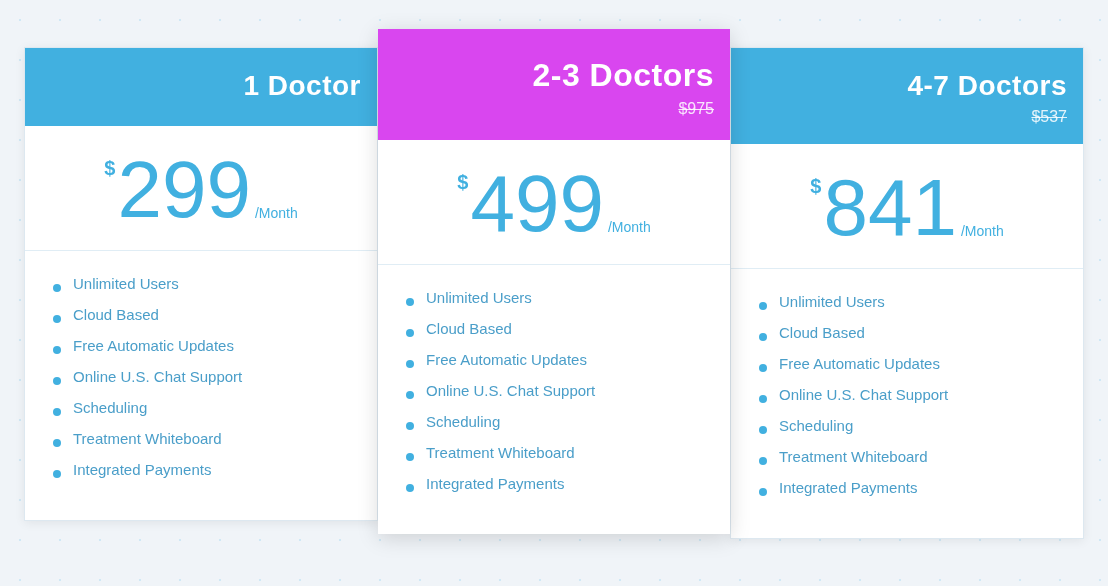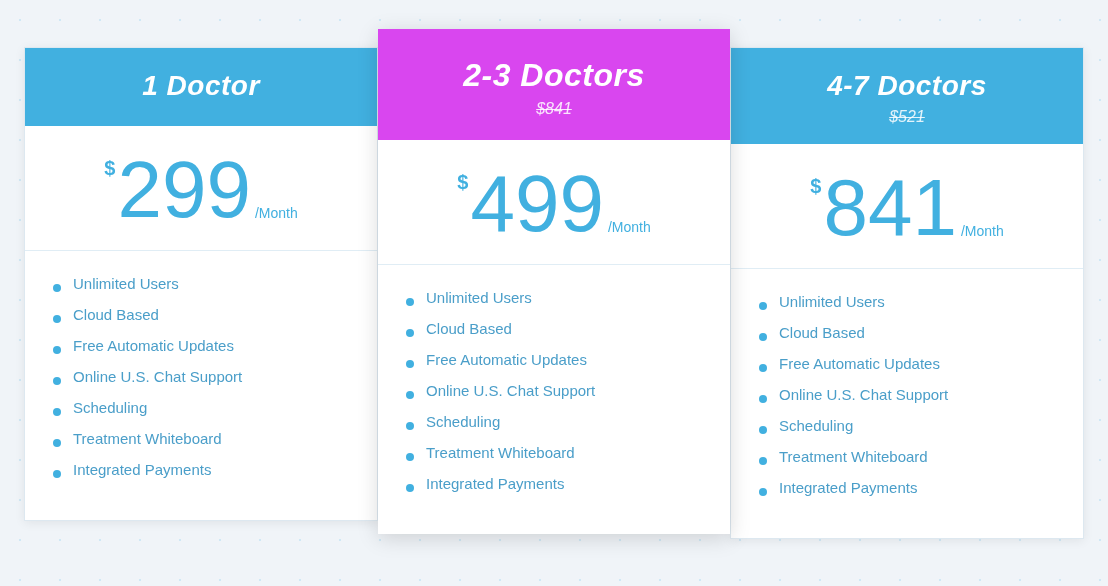--- a/index.html
+++ b/index.html
@@ -41,23 +41,22 @@
       margin-top: -18px;
       margin-bottom: -18px;
       z-index: 2;
       box-shadow: 0 4px 20px rgba(0,0,0,0.15);
       border: none;
     }
 
     .card-header {
       background-color: #41b0e0;
       color: #fff;
-      text-align: center;
+      text-align: right;
       padding: 22px 16px 18px;
-      font-style: italic;
     }
 
     .card-header.featured {
       background-color: #d946ef;
       padding: 28px 16px 22px;
     }
 
     .card-title {
       font-size: 28px;
       font-weight: 700;
@@ -178,21 +177,21 @@
         </div>
         <div class="feature-item">
           <span class="feature-bullet"></span>
           <span>Integrated Payments</span>
         </div>
       </div>
     </div>
     <div class="pricing-card featured">
       <div class="card-header featured">
         <div class="card-title">2-3 Doctors</div>
-        <div class="original-price">$841</div>
+        <div class="original-price">$975</div>
       </div>
       <div class="price-section">
         <div class="price-display">
           <span class="price-dollar-sign">$</span>
           <span class="price-number">499</span>
           <span class="price-per-month">/Month</span>
         </div>
       </div>
       <div class="features-section">
         <div class="feature-item">
@@ -221,21 +220,21 @@
         </div>
         <div class="feature-item">
           <span class="feature-bullet"></span>
           <span>Integrated Payments</span>
         </div>
       </div>
     </div>
     <div class="pricing-card">
       <div class="card-header">
         <div class="card-title">4-7 Doctors</div>
-        <div class="original-price">$521</div>
+        <div class="original-price">$537</div>
       </div>
       <div class="price-section">
         <div class="price-display">
           <span class="price-dollar-sign">$</span>
           <span class="price-number">841</span>
           <span class="price-per-month">/Month</span>
         </div>
       </div>
       <div class="features-section">
         <div class="feature-item">

